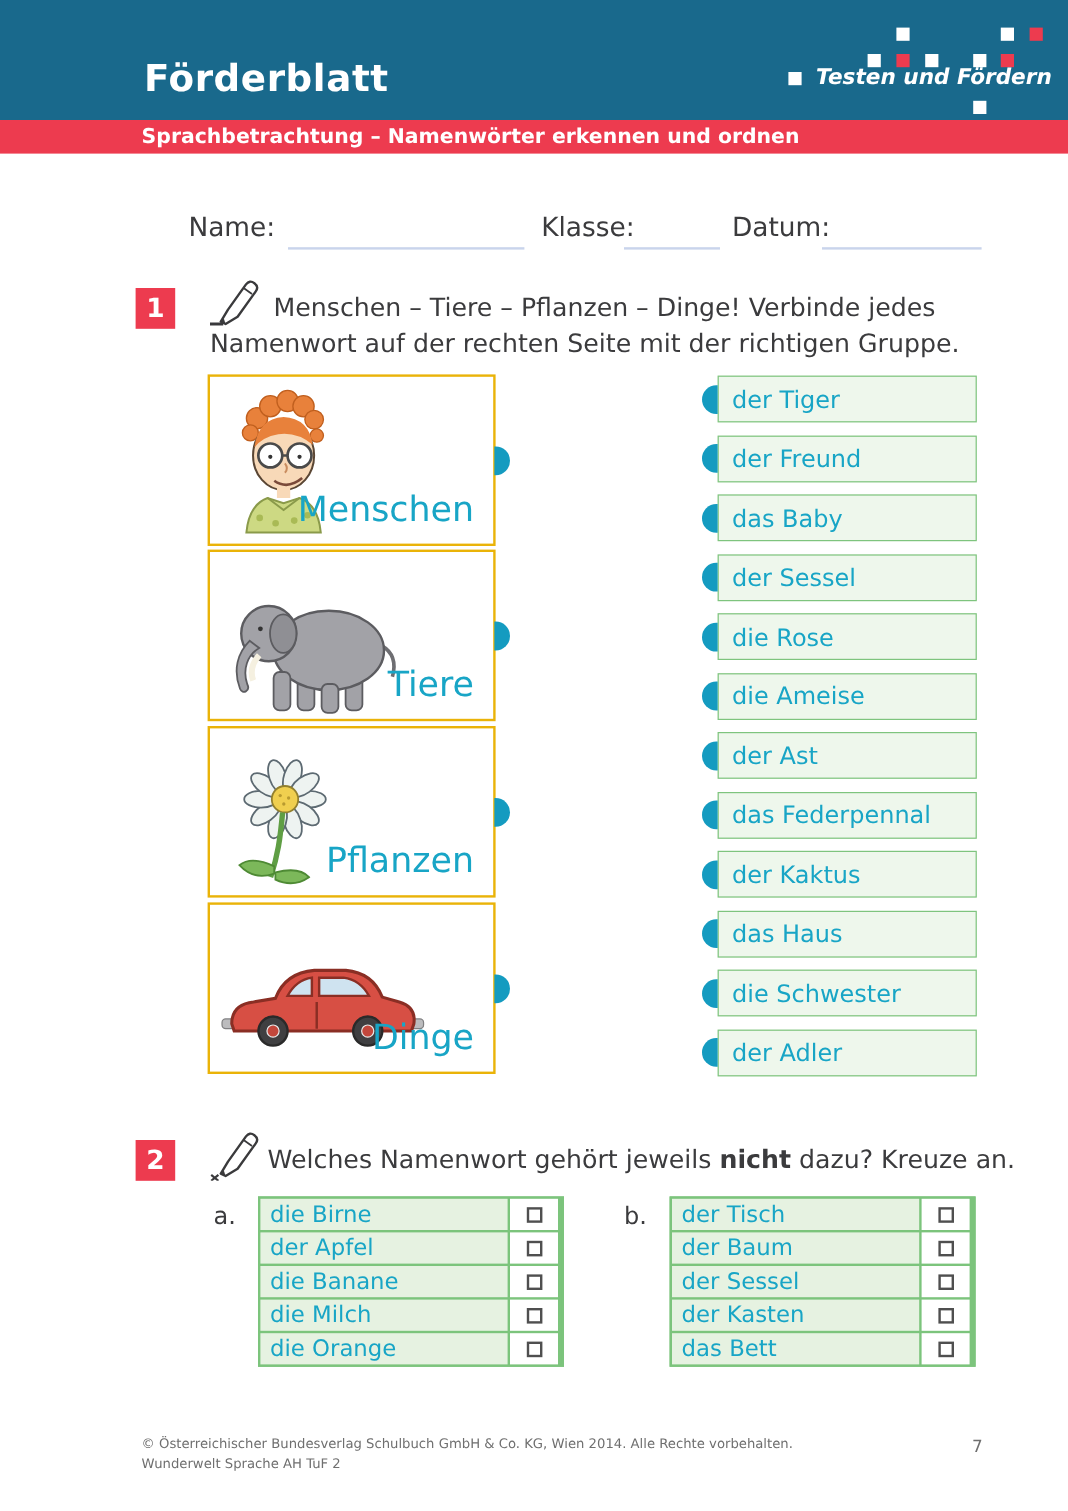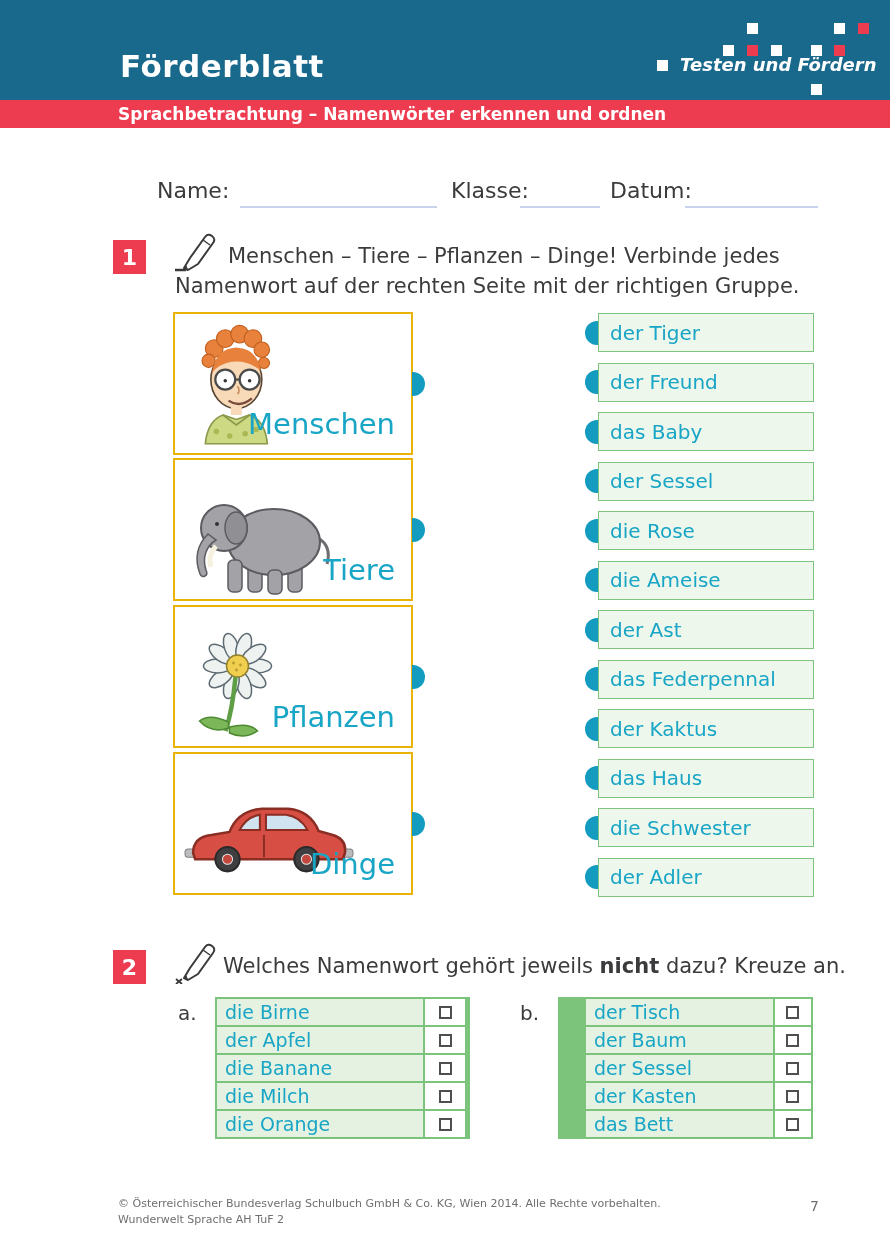--- a/index.html
+++ b/index.html
@@ -269,21 +269,21 @@
       </div>
     <div class="choice-row">
         <span class="word-cell">die Orange</span>
         <span class="cb-cell">
           <span class="checkbox"></span>
         </span>
       </div>
   </div>
 
   <span class="group-label" style="left:520px;top:1001px;">b.</span>
-  <div class="choice-table" style="left:558px;top:997px;padding-left:26px;">
+  <div class="choice-table" style="left:558px;top:997px;">
     <div class="choice-row">
         <span class="word-cell">der Tisch</span>
         <span class="cb-cell">
           <span class="checkbox"></span>
         </span>
       </div>
     <div class="choice-row">
         <span class="word-cell">der Baum</span>
         <span class="cb-cell">
           <span class="checkbox"></span>

